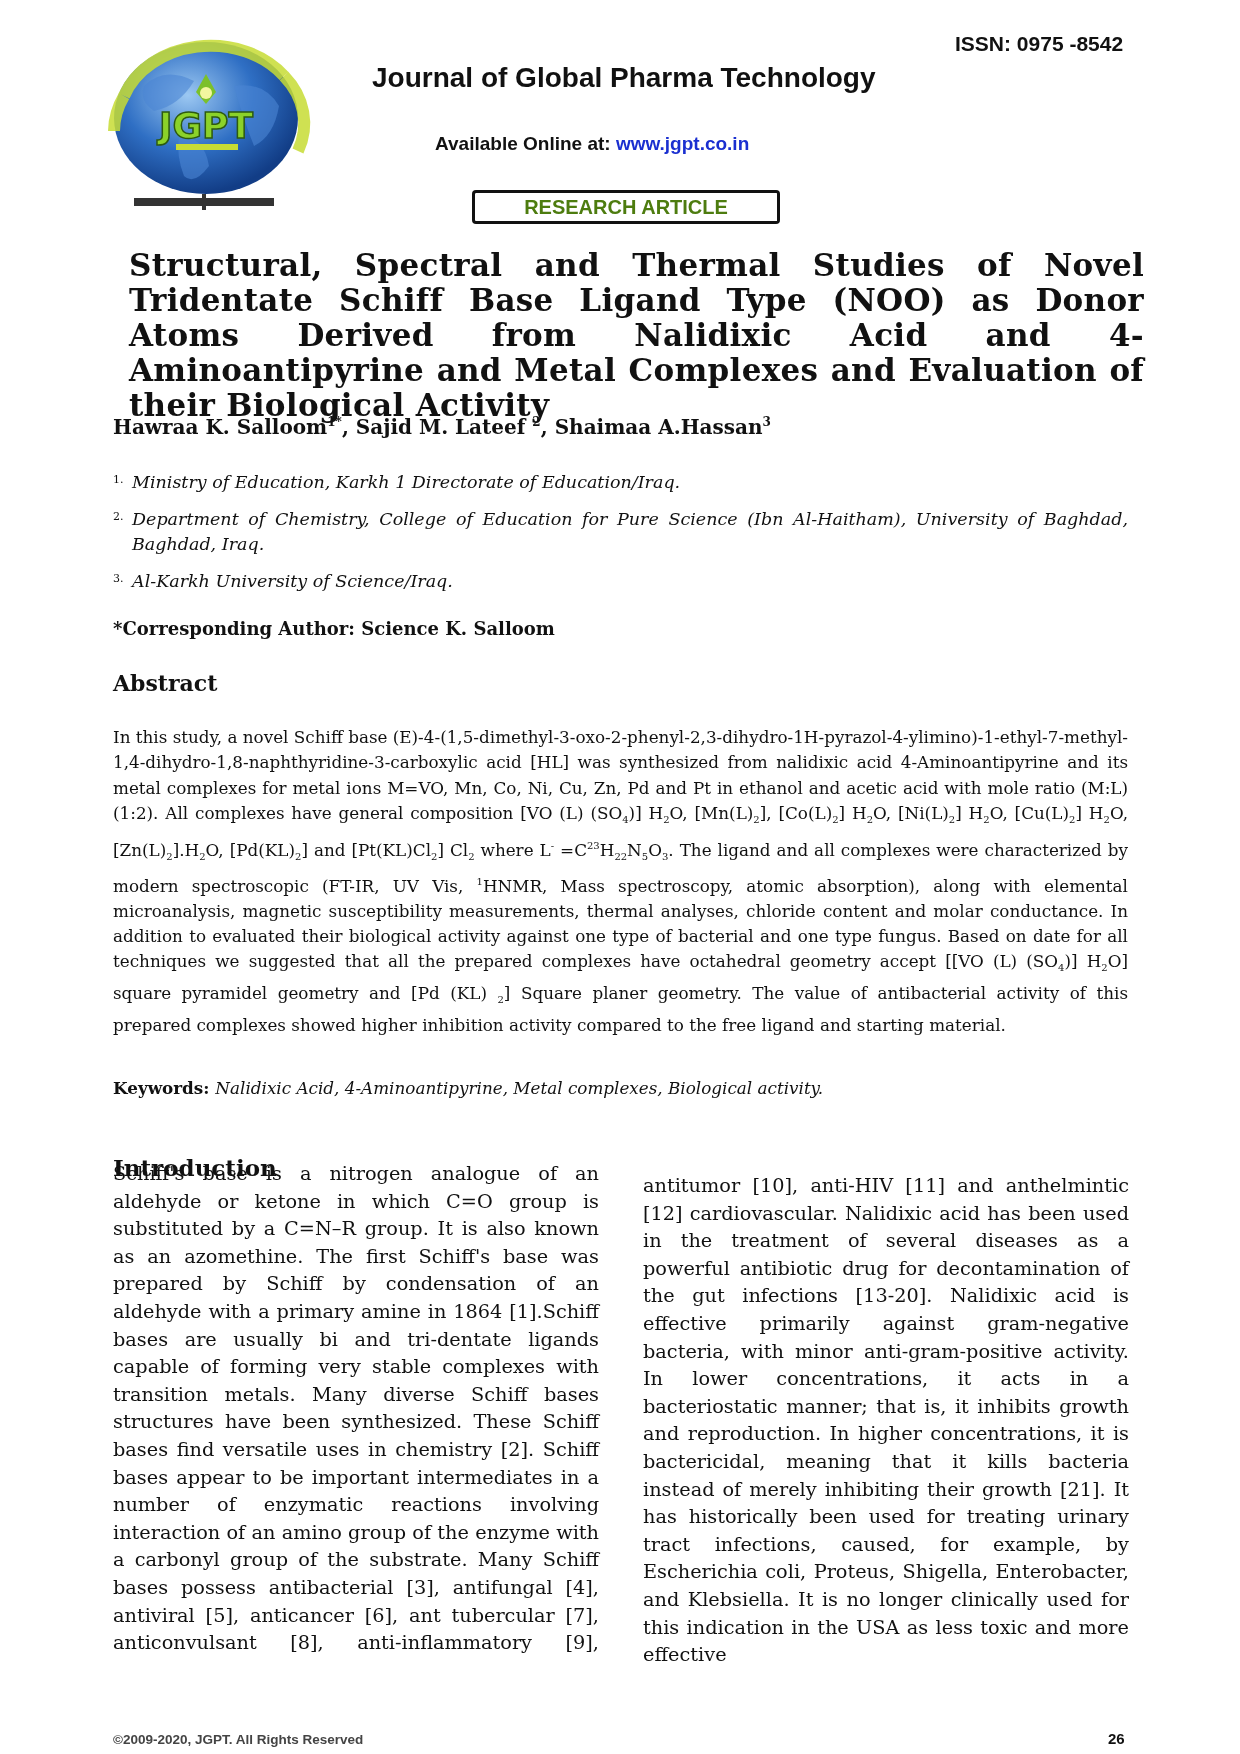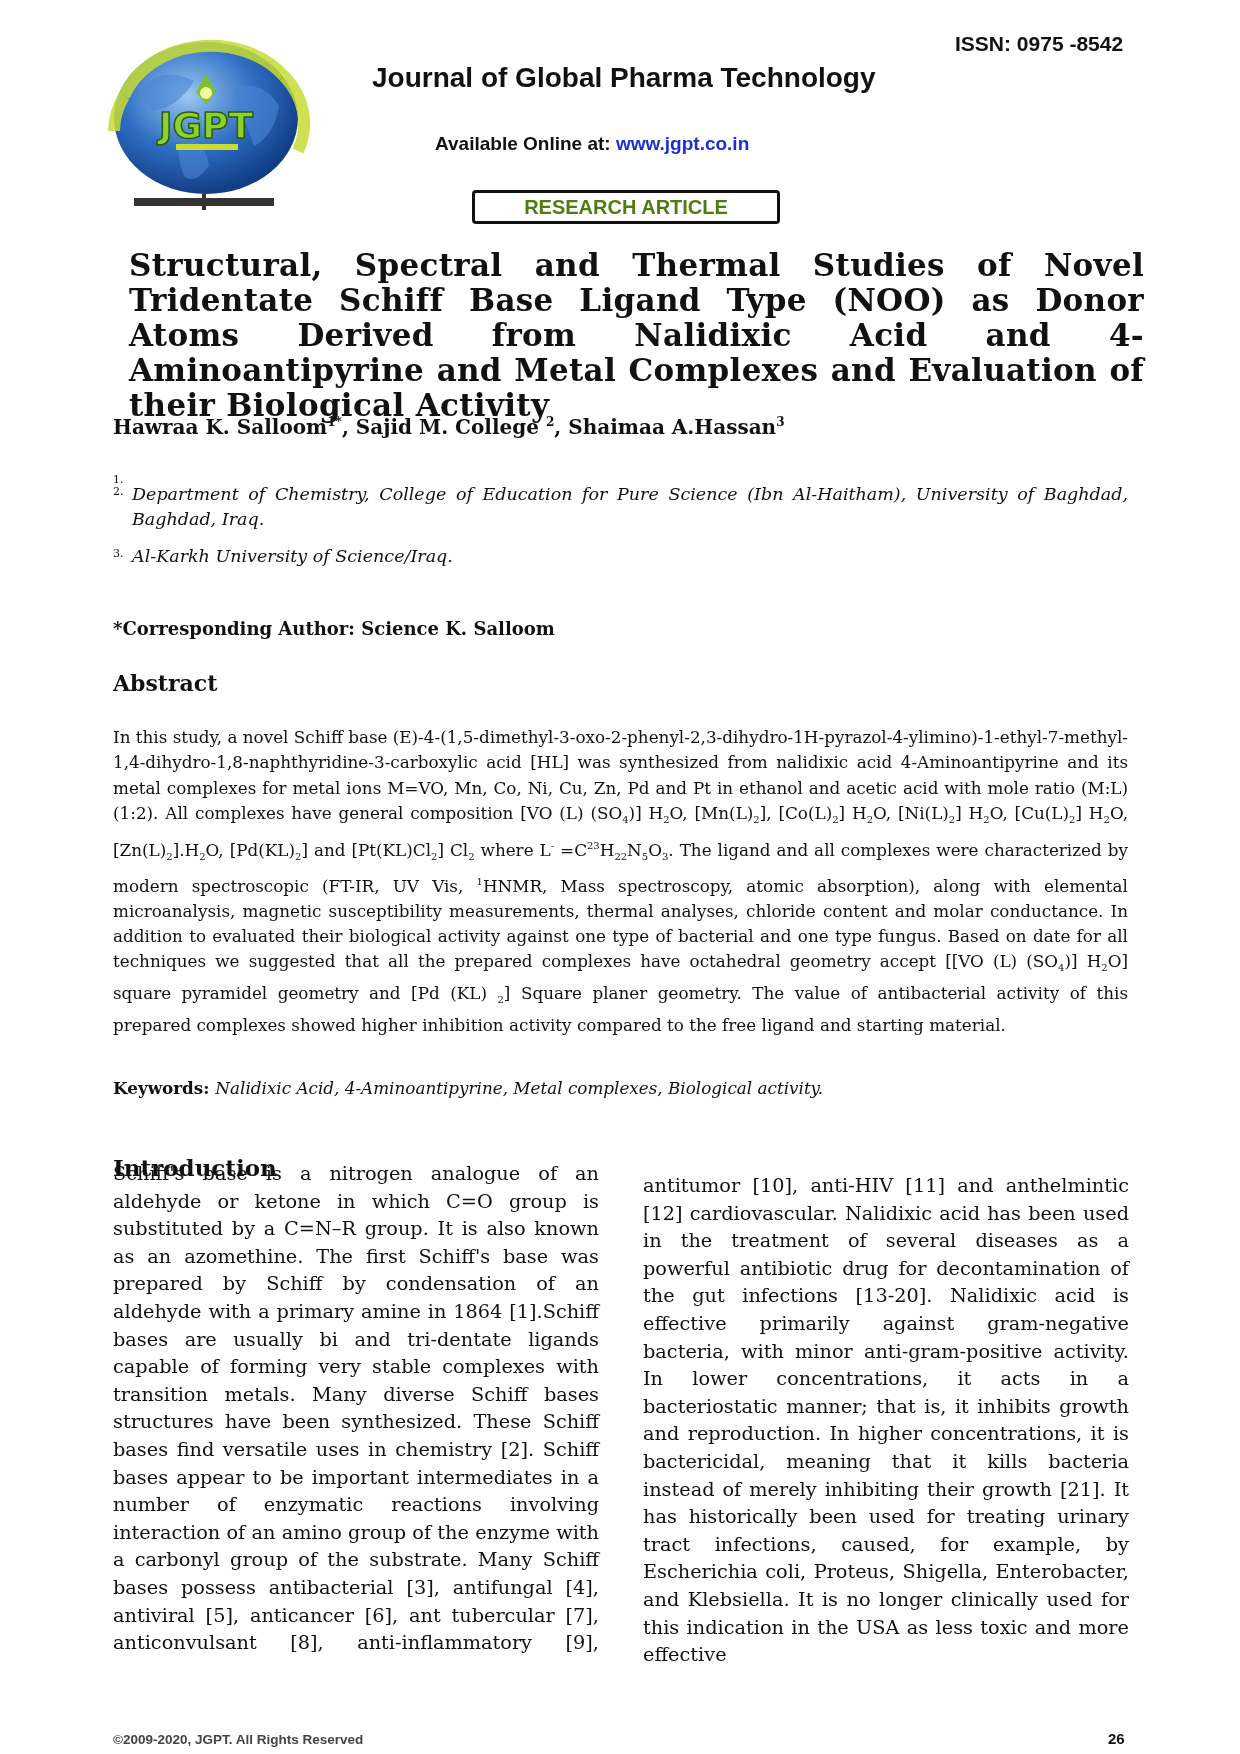--- a/index.html
+++ b/index.html
@@ -75,27 +75,28 @@
   <span>Available Online at: </span><a>www.jgpt.co.in</a>
 </div>
 <div class="article-type">
   <span>RESEARCH ARTICLE</span>
 </div>
 
 <div class="paper-title">Structural, Spectral and Thermal Studies of Novel Tridentate Schiff Base Ligand Type (NOO) as Donor Atoms Derived from Nalidixic Acid and 4-Aminoantipyrine and Metal Complexes and Evaluation of their Biological Activity</div>
 
 <div class="authors">
   <span>Hawraa K. Salloom</span><sup>1*</sup>,
-  <span>Sajid M. College </span><sup>2</sup>,
+  <span>Sajid M. Lateef </span><sup>2</sup>,
   <span>Shaimaa A.Hassan</span><sup>3</sup>
 </div>
 
 <div class="affils">
   <div class="affil">
     <span class="num">1.</span>
+    <span>Ministry of Education, Karkh 1 Directorate of Education/Iraq.</span>
   </div>
   <div class="affil">
     <span class="num">2.</span>
     <span>Department of Chemistry, College of Education for Pure Science (Ibn Al-Haitham), University of Baghdad, Baghdad, Iraq.</span>
   </div>
   <div class="affil">
     <span class="num">3.</span>
     <span>Al-Karkh University of Science/Iraq.</span>
   </div>
 </div>

